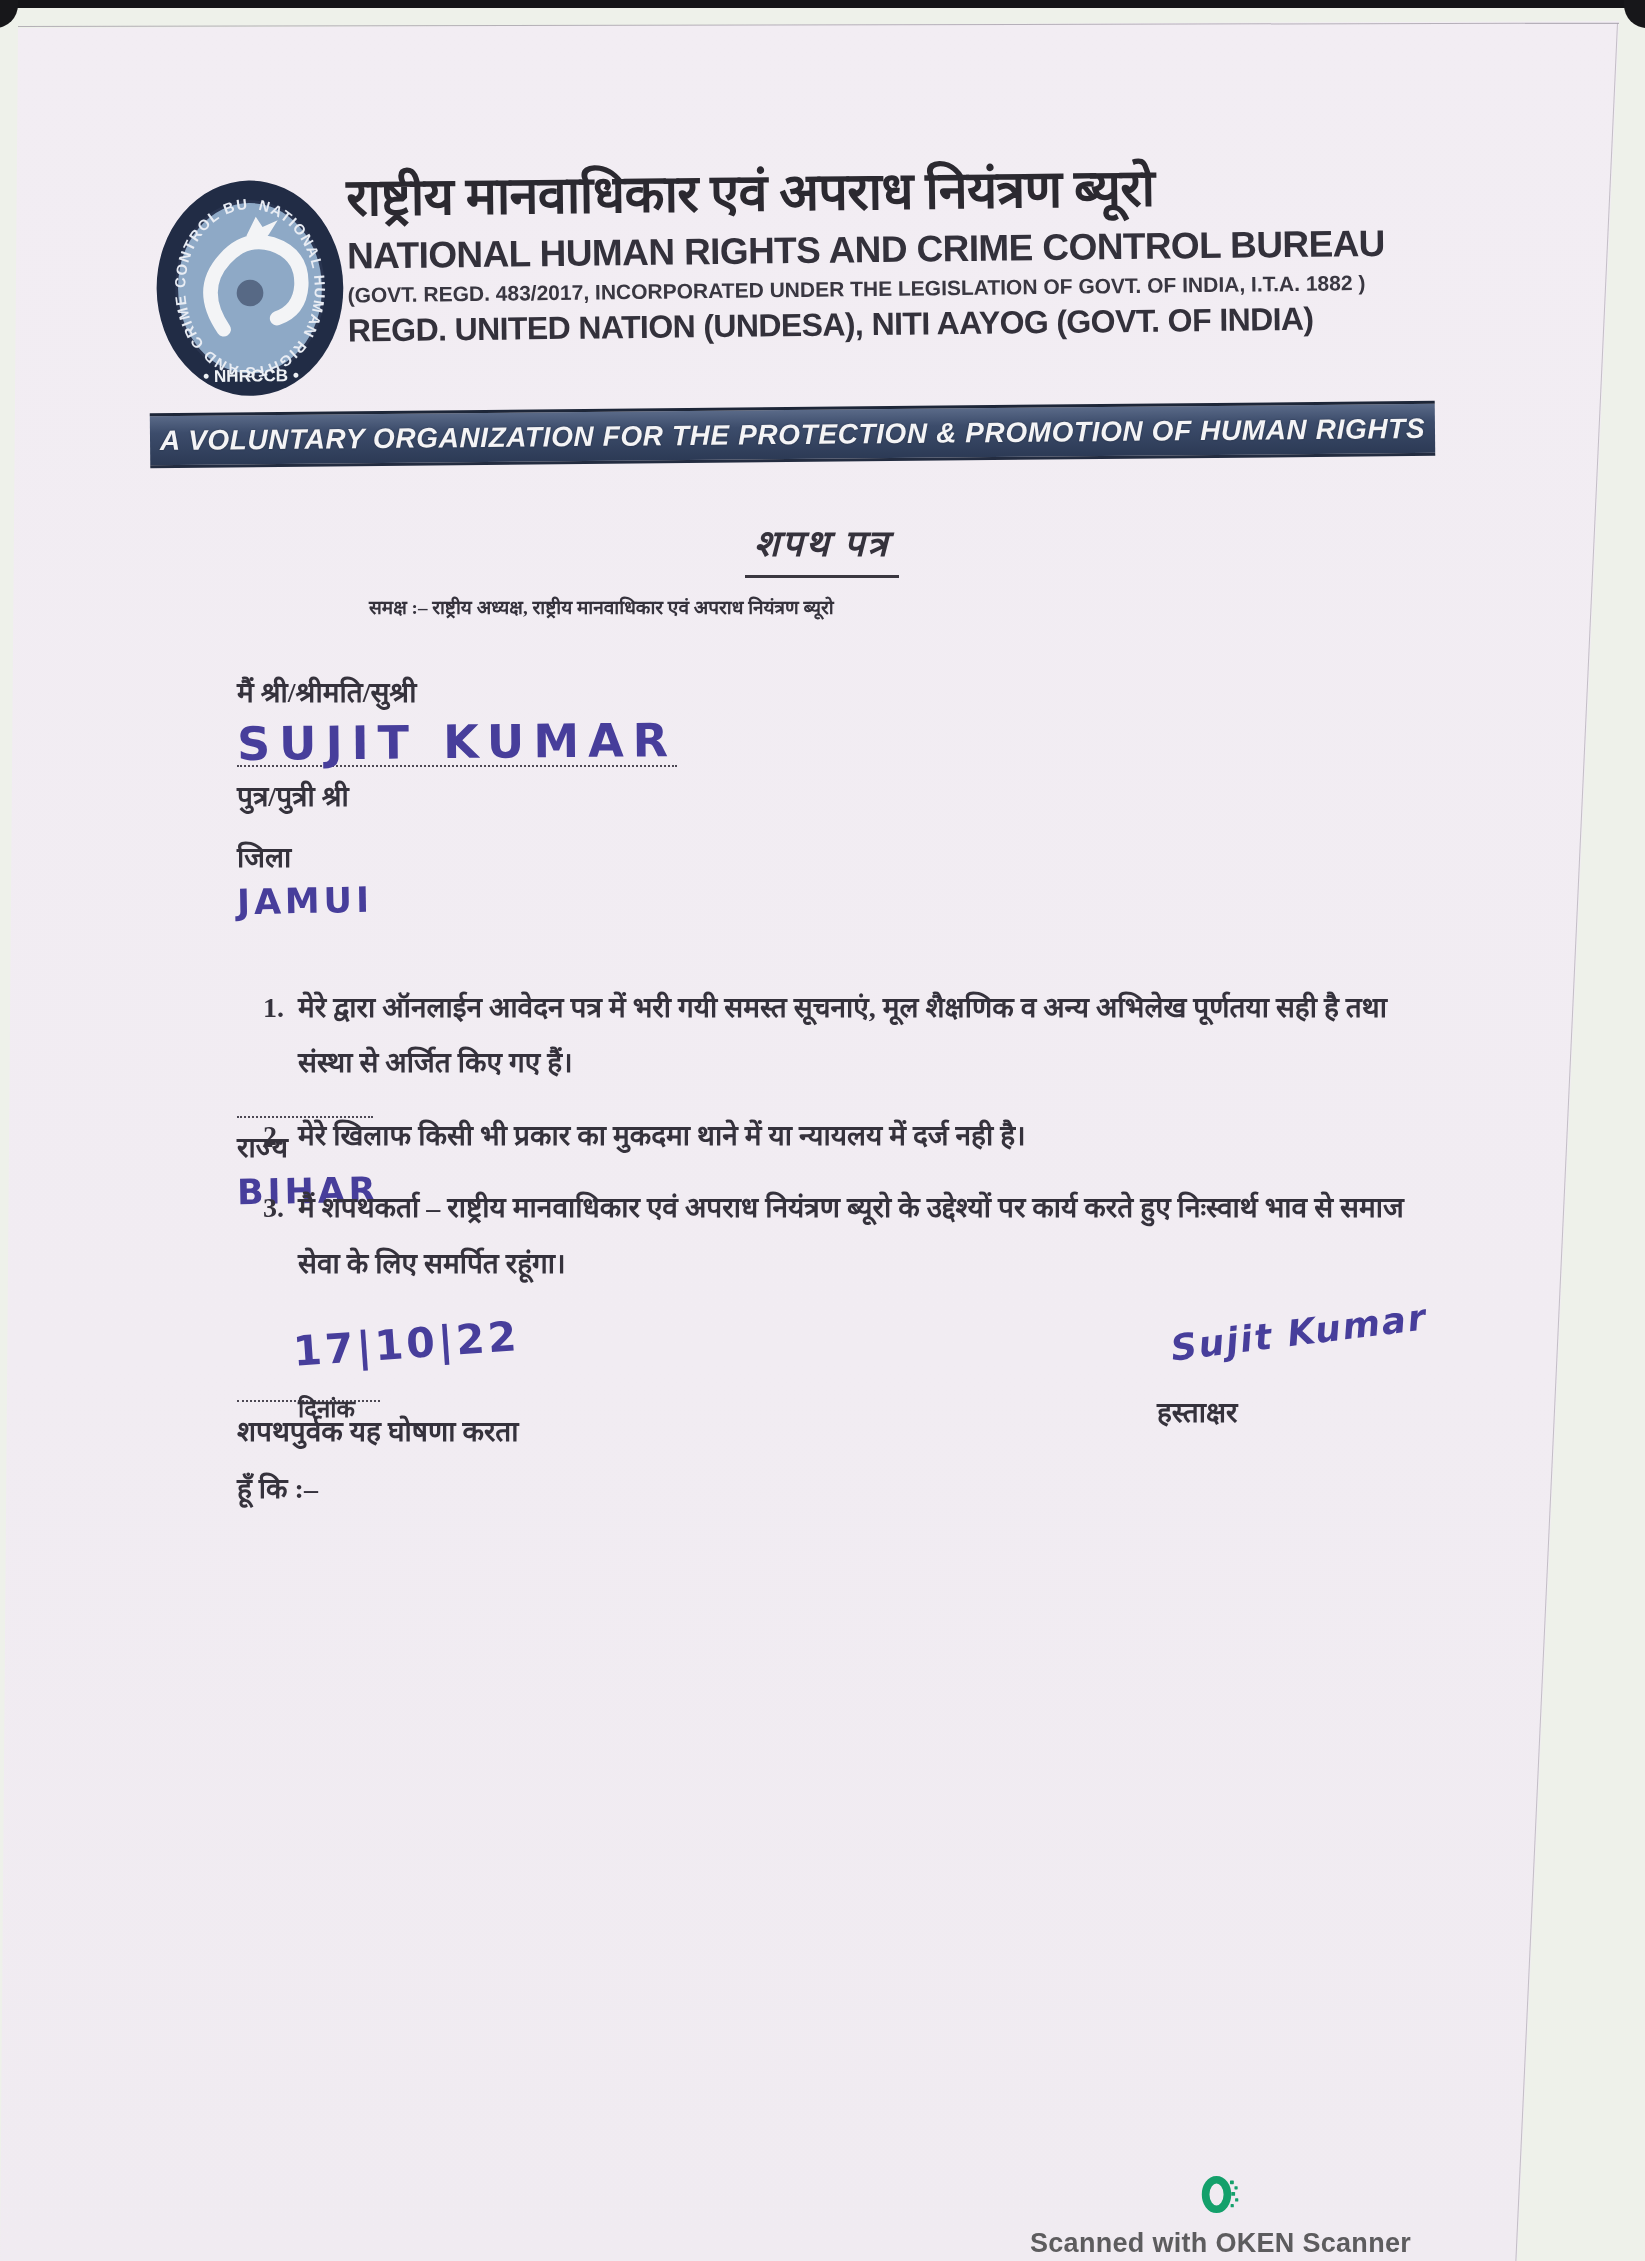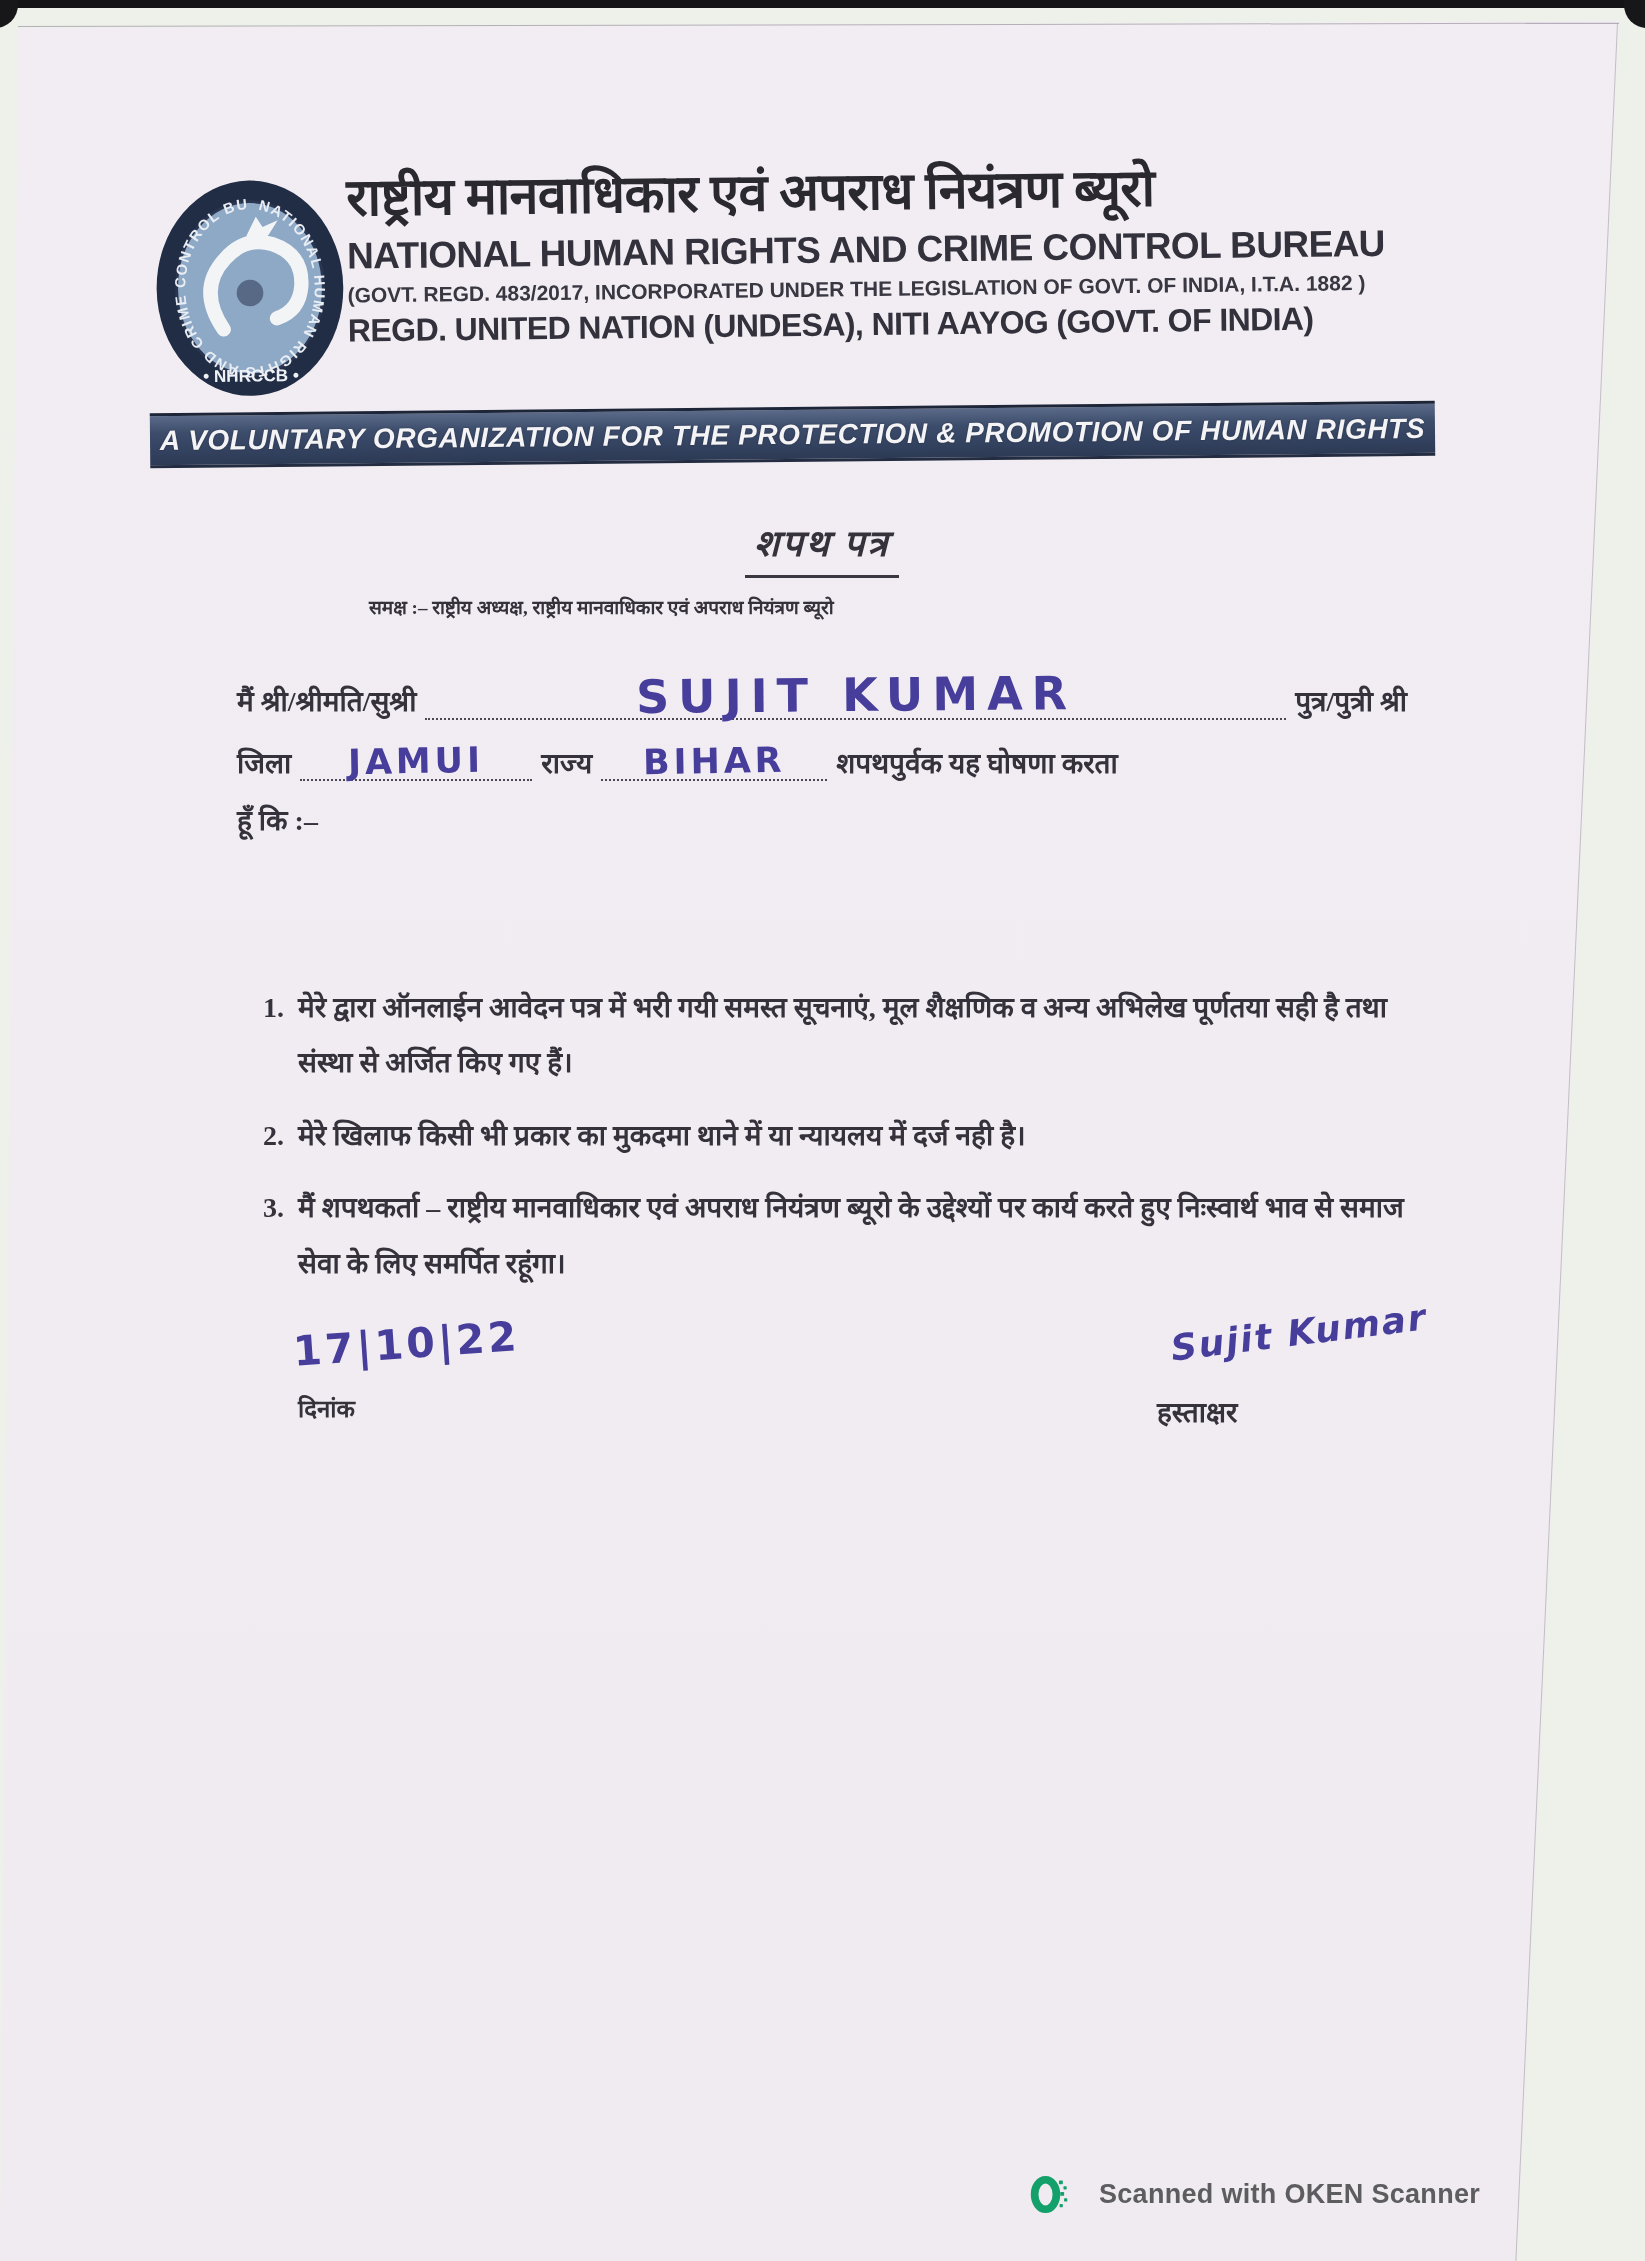--- a/index.html
+++ b/index.html
@@ -36,21 +36,21 @@
   
   .content{position:absolute;left:237px;top:0;width:1170px;color:#35323c;}
   .document-title{position:absolute;top:516px;width:100%;text-align:center;}
   .document-title span{display:inline-block;font-family:"Liberation Serif","DejaVu Serif",serif;
         font-weight:700;font-size:37px;letter-spacing:2.6px;border-bottom:3.2px solid #3a3740;padding:0 9px 7.7px;font-style:italic;}
   .addressee-line{position:absolute;top:594px;left:132px;font-family:"Liberation Serif","DejaVu Serif",serif;
         font-weight:700;font-size:19px;white-space:nowrap;}
 
   .form{position:absolute;top:672px;left:0;width:1170px;font-family:"Liberation Serif","DejaVu Serif",serif;
         font-weight:700;font-size:28px;}
-  .frow{display:flex;align-items:baseline;gap:9px;}
+  .frow{display:flex;align-items:baseline;gap:9px;flex-direction:column;}
   .flabel{white-space:nowrap;}
   .fval{border-bottom:2.6px dotted #4c4853;text-align:center;line-height:1.0;}
   .hw{font-family:"DejaVu Sans",sans-serif;color:#473e9b;font-weight:600;}
   .hw-name{font-size:46px;letter-spacing:9px;transform:rotate(-0.5deg);display:inline-block;}
   .hw-big{font-size:37px;letter-spacing:4.5px;transform:rotate(-0.8deg);display:inline-block;}
   .hw-mid{font-size:35px;letter-spacing:3.9px;transform:rotate(-1deg);display:inline-block;}
 
   .declaration-list{position:absolute;top:980px;left:26px;width:1154px;
         font-family:"Liberation Serif","DejaVu Serif",serif;font-weight:700;font-size:28px;line-height:1.98;}
   .decl-item{display:flex;gap:14px;margin-bottom:17px;}
@@ -59,21 +59,21 @@
 
   .date-value{position:absolute;left:293px;top:1320px;font-size:41px;letter-spacing:3.2px;transform:rotate(-4deg);}
   .date-label{position:absolute;left:298px;top:1391px;font-family:"Liberation Serif","DejaVu Serif",serif;
         font-weight:700;font-size:24px;color:#35323c;}
   .signature-value{position:absolute;left:1170px;top:1312px;font-size:36px;font-style:italic;letter-spacing:1.9px;
         transform:rotate(-7deg);font-weight:700;}
   .signature-label{position:absolute;left:1157px;top:1392px;font-family:"Liberation Serif","DejaVu Serif",serif;
         font-weight:700;font-size:28px;color:#35323c;text-align:center;}
 
   
-  .oken-badge{position:absolute;left:1030px;top:2174px;display:flex;align-items:center;gap:29px;}
+  .oken-badge{position:absolute;left:1030px;top:2174px;display:flex;align-items:center;gap:13px;flex-direction:column;}
   .oken-text{font-size:27px;font-weight:600;color:#5d5c5e;letter-spacing:0.3px;}
 </style>
 </head>
 <body>
 
 <div class="page">
 
   <div class="paper"></div>
   <div class="paper-top-edge"></div>
   <div class="paper-right-edge"></div>

